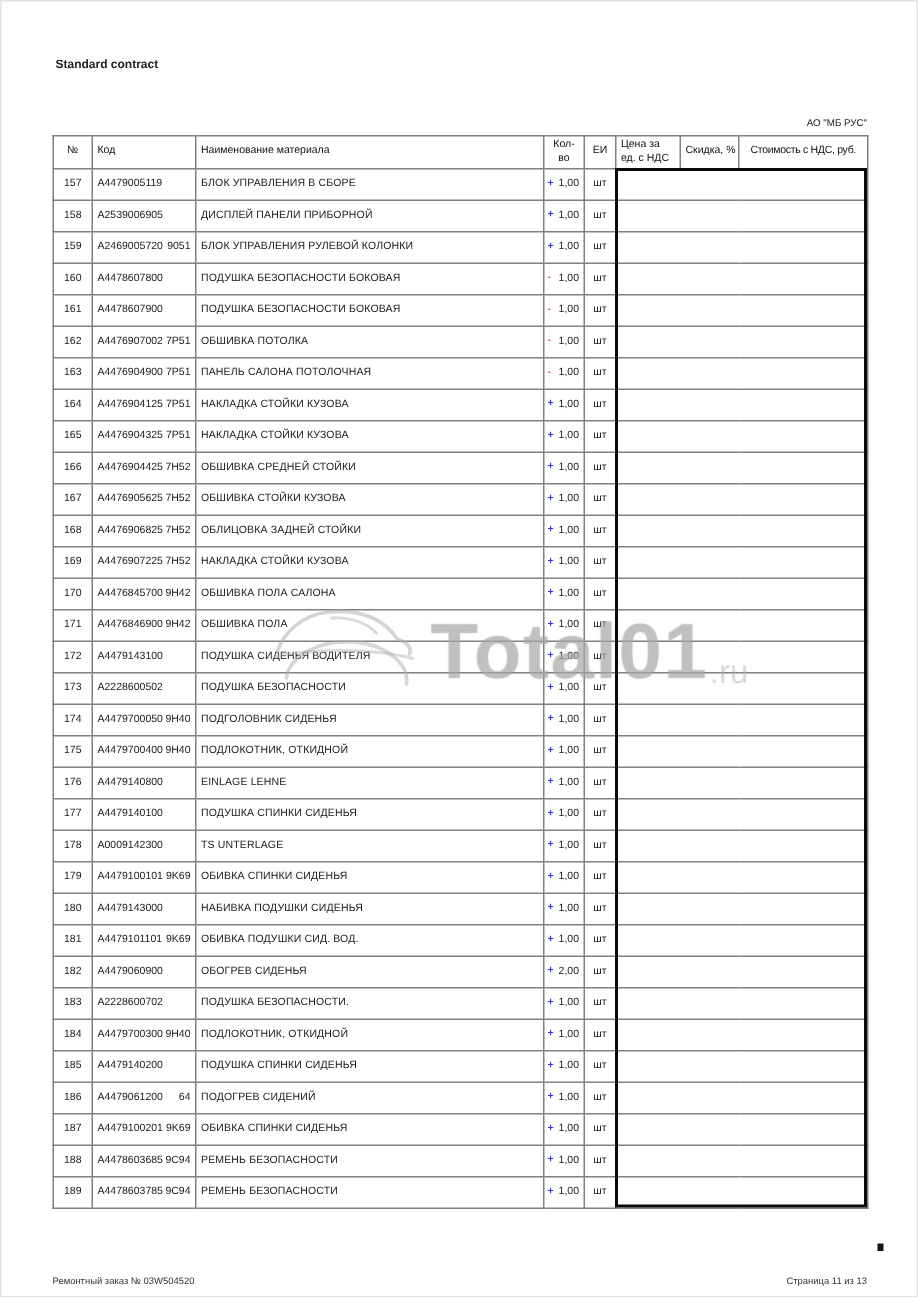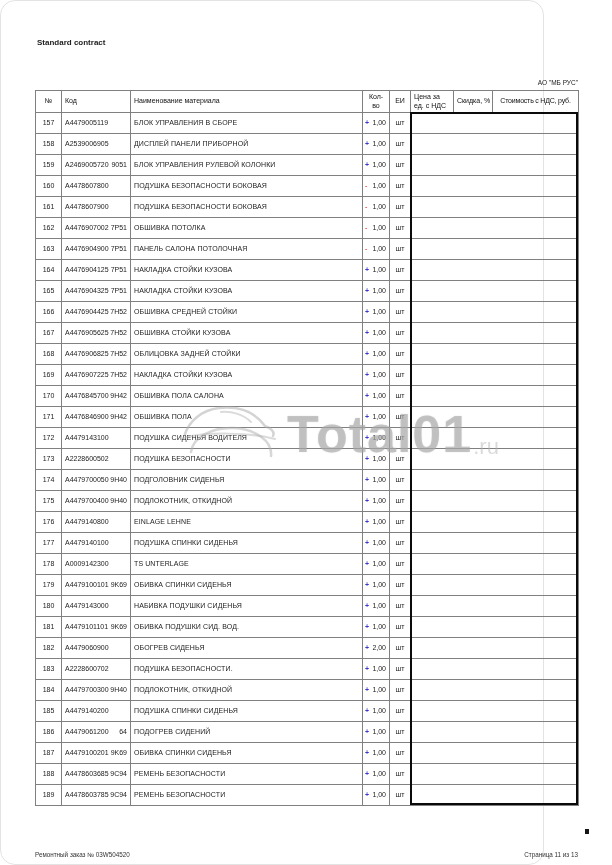--- a/index.html
+++ b/index.html
@@ -1,21 +1,21 @@
 <!DOCTYPE html>
 <html><head>
 <meta charset="utf-8">
 <style>
   html,body{margin:0;padding:0;}
   body{
     width:612px;height:865px;position:relative;background:#ffffff;
     font-family:"Liberation Sans","DejaVu Sans",sans-serif;color:#1b1b1b;
     overflow:hidden;
   }
-  .page{width:544px;height:865px;position:relative;background:#fff;outline:1px solid #e3e3e3;outline-offset:-1px;border-radius:15px;}
+  .page{width:612px;height:865px;position:relative;background:#fff;outline:1px solid #e3e3e3;outline-offset:-1px;}
 
   .doc-title{position:absolute;left:37px;top:38px;font-size:8px;font-weight:bold;color:#222;}
   .company{position:absolute;left:35px;top:79px;width:543px;text-align:right;font-size:6.5px;color:#222;}
 
   table.mat{position:absolute;left:35px;top:90px;width:543px;border-collapse:collapse;table-layout:fixed;}
   table.mat th,table.mat td{
     border:1px solid #808080;font-size:7px;font-weight:normal;
     padding:0 3px;overflow:hidden;vertical-align:middle;line-height:1.15;
   }
   table.mat{border:1px solid #4a4a4a;}

